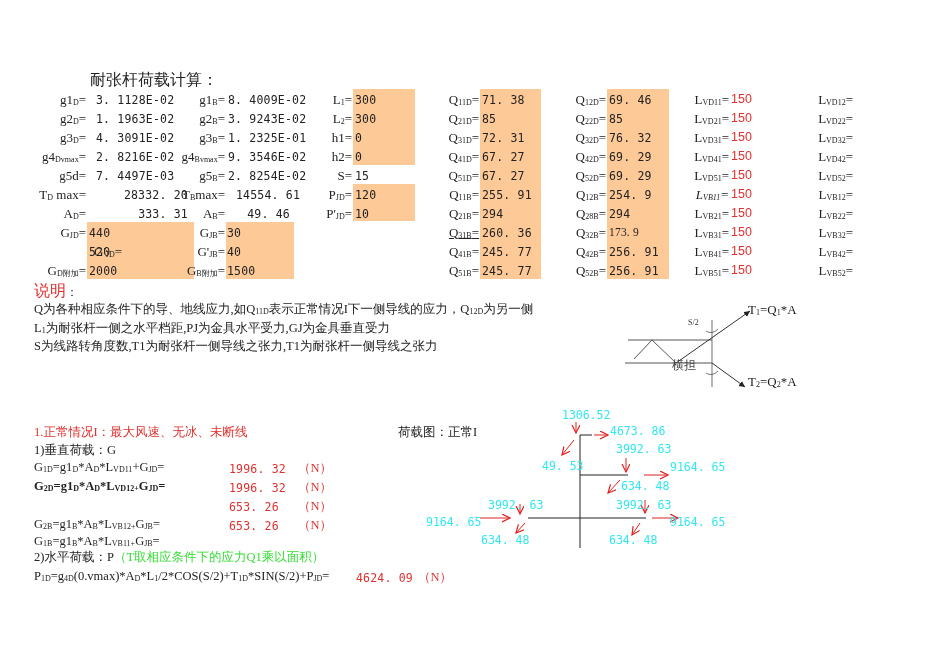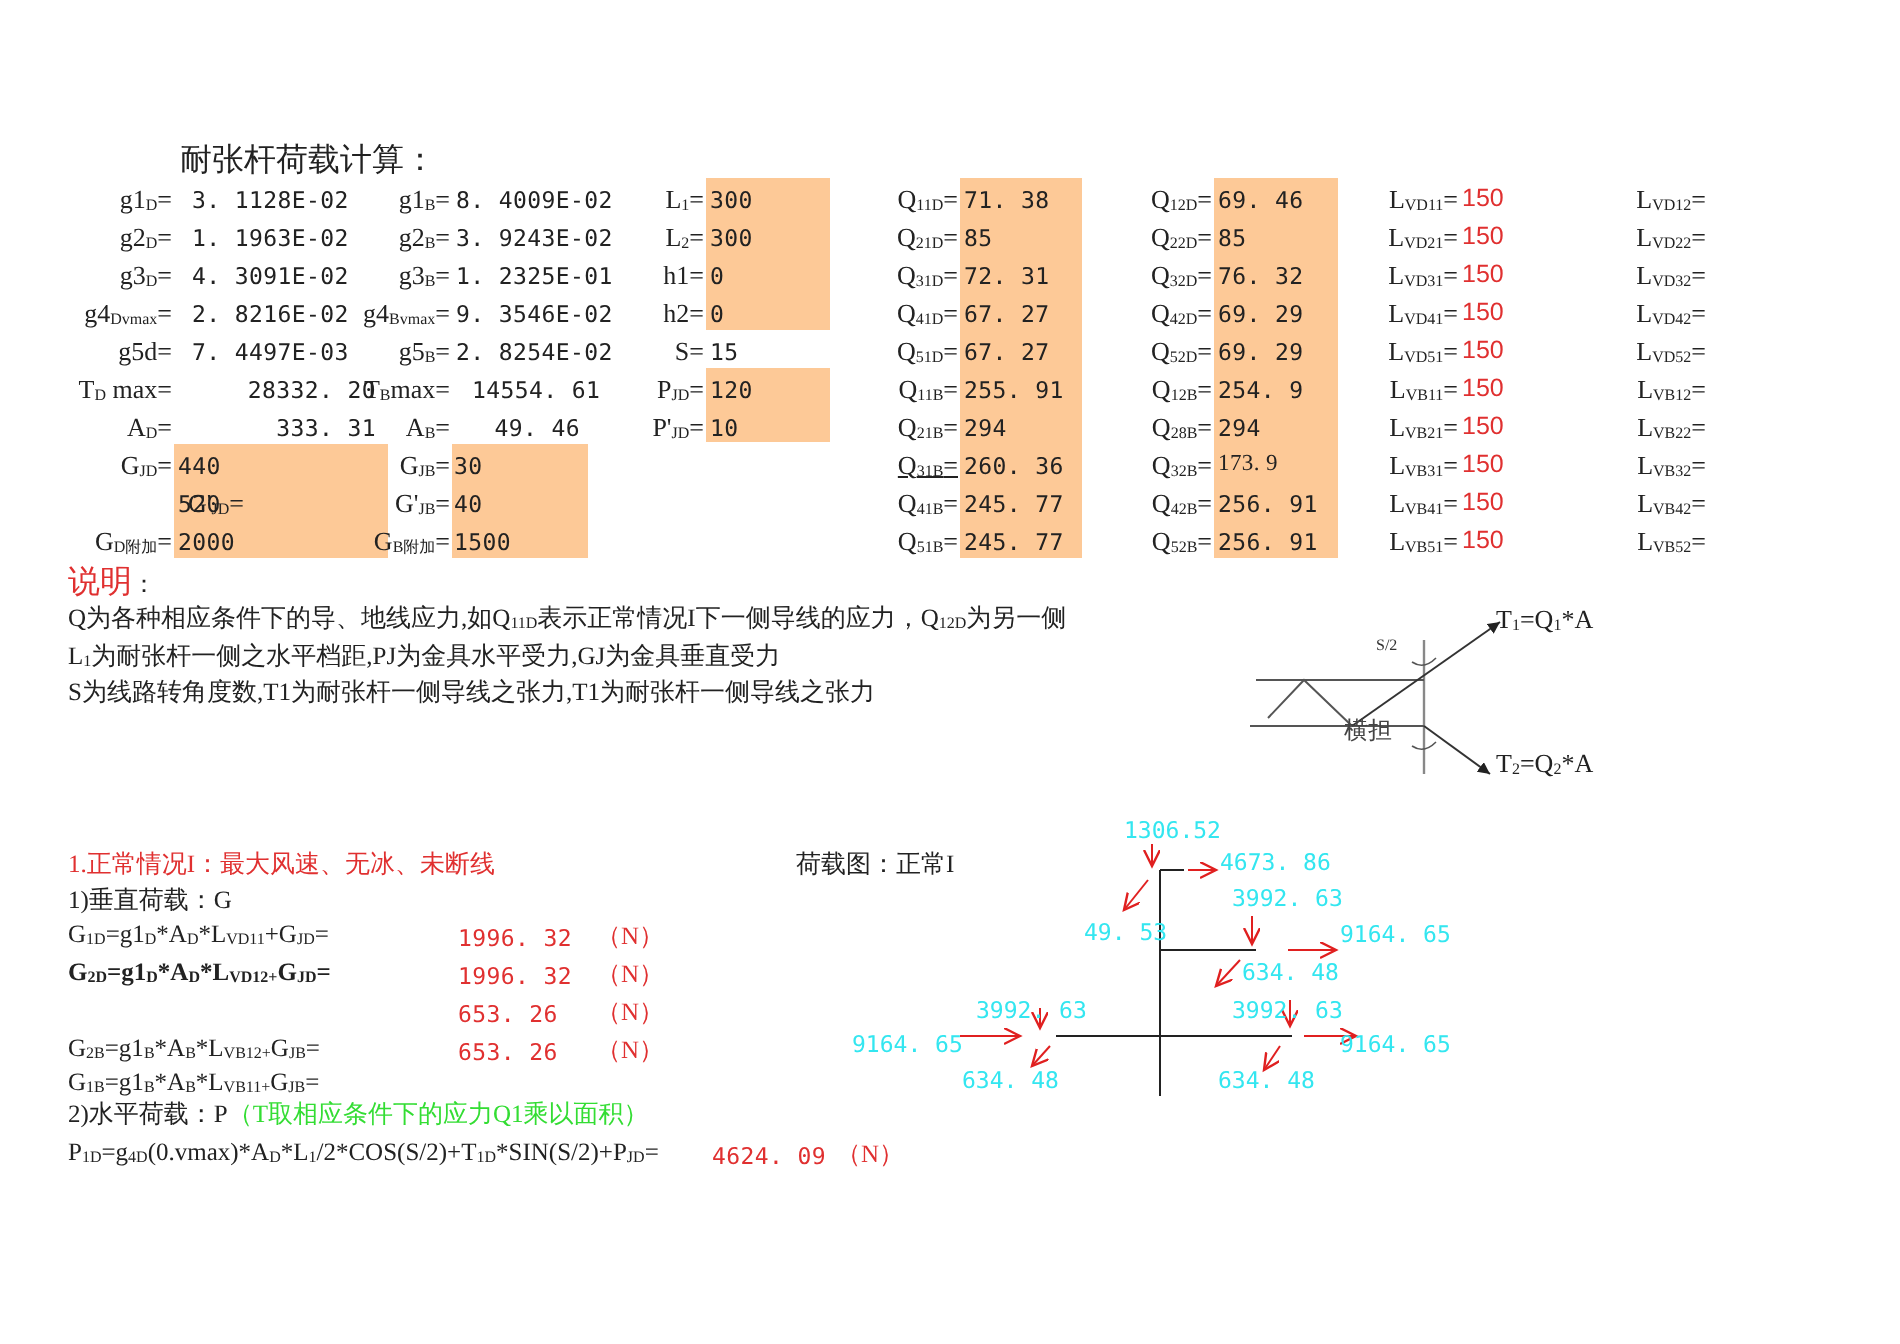--- a/index.html
+++ b/index.html
@@ -127,21 +127,21 @@
     <div class="abs lbl" style="right: 221px; top: 92px;"><span>L</span><sub>VD11</sub><span>=</span></div>
     <div class="abs red" style="left: 731px; top: 92px; font-family: &quot;Liberation Sans&quot;, sans-serif; font-size: 12.5px;">150</div>
     <div class="abs lbl" style="right: 221px; top: 111px;"><span>L</span><sub>VD21</sub><span>=</span></div>
     <div class="abs red" style="left: 731px; top: 111px; font-family: &quot;Liberation Sans&quot;, sans-serif; font-size: 12.5px;">150</div>
     <div class="abs lbl" style="right: 221px; top: 130px;"><span>L</span><sub>VD31</sub><span>=</span></div>
     <div class="abs red" style="left: 731px; top: 130px; font-family: &quot;Liberation Sans&quot;, sans-serif; font-size: 12.5px;">150</div>
     <div class="abs lbl" style="right: 221px; top: 149px;"><span>L</span><sub>VD41</sub><span>=</span></div>
     <div class="abs red" style="left: 731px; top: 149px; font-family: &quot;Liberation Sans&quot;, sans-serif; font-size: 12.5px;">150</div>
     <div class="abs lbl" style="right: 221px; top: 168px;"><span>L</span><sub>VD51</sub><span>=</span></div>
     <div class="abs red" style="left: 731px; top: 168px; font-family: &quot;Liberation Sans&quot;, sans-serif; font-size: 12.5px;">150</div>
-    <div class="abs lbl" style="right: 221px; top: 187px;"><span>L</span><sub>VB11</sub><span>=</span></div>
+    <div class="abs lbl" style="right: 221px; top: 187px; font-style: italic;"><span>L</span><sub>VB11</sub><span>=</span></div>
     <div class="abs red" style="left: 731px; top: 187px; font-family: &quot;Liberation Sans&quot;, sans-serif; font-size: 12.5px;">150</div>
     <div class="abs lbl" style="right: 221px; top: 206px;"><span>L</span><sub>VB21</sub><span>=</span></div>
     <div class="abs red" style="left: 731px; top: 206px; font-family: &quot;Liberation Sans&quot;, sans-serif; font-size: 12.5px;">150</div>
     <div class="abs lbl" style="right: 221px; top: 225px;"><span>L</span><sub>VB31</sub><span>=</span></div>
     <div class="abs red" style="left: 731px; top: 225px; font-family: &quot;Liberation Sans&quot;, sans-serif; font-size: 12.5px;">150</div>
     <div class="abs lbl" style="right: 221px; top: 244px;"><span>L</span><sub>VB41</sub><span>=</span></div>
     <div class="abs red" style="left: 731px; top: 244px; font-family: &quot;Liberation Sans&quot;, sans-serif; font-size: 12.5px;">150</div>
     <div class="abs lbl" style="right: 221px; top: 263px;"><span>L</span><sub>VB51</sub><span>=</span></div>
     <div class="abs red" style="left: 731px; top: 263px; font-family: &quot;Liberation Sans&quot;, sans-serif; font-size: 12.5px;">150</div>
     <div class="abs lbl" style="right: 97px; top: 92px;"><span>L</span><sub>VD12</sub><span>=</span></div>

